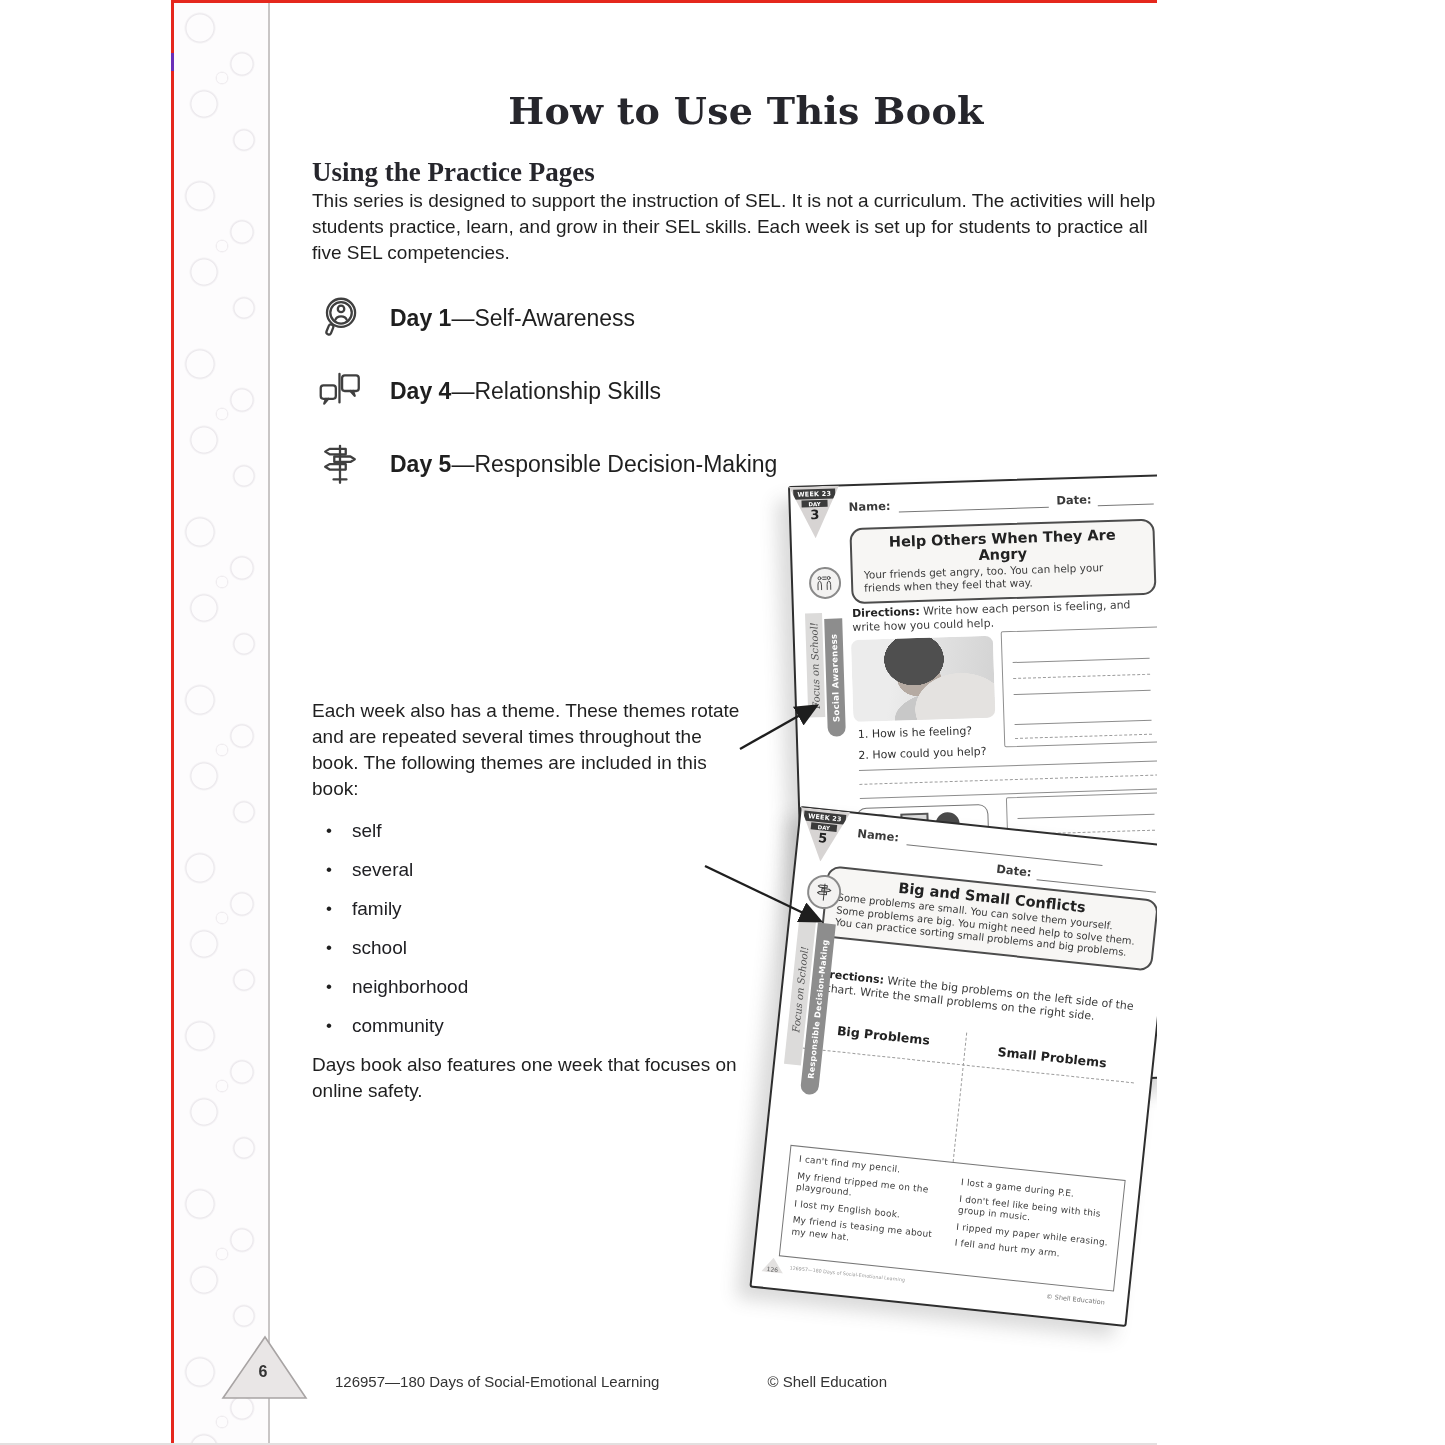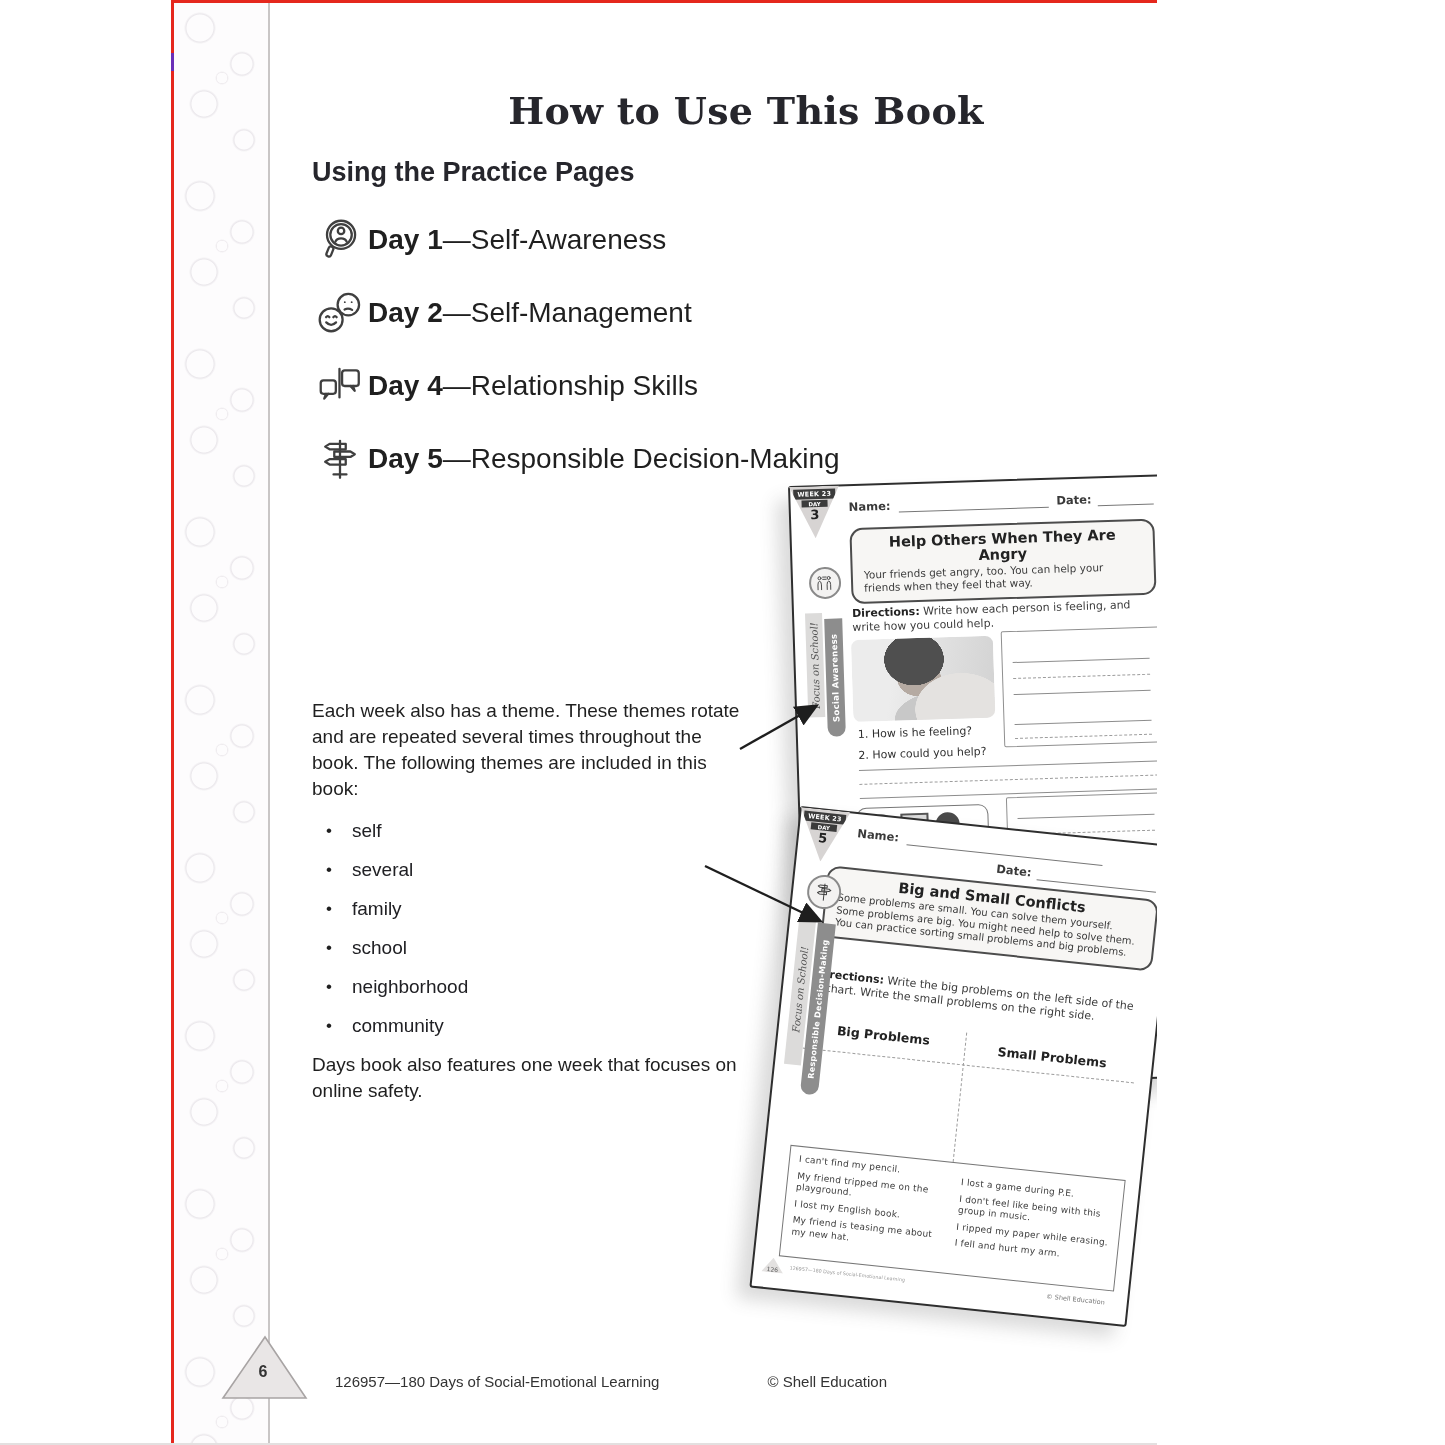--- a/index.html
+++ b/index.html
@@ -25,29 +25,29 @@
       radial-gradient(circle at 68px 64px, transparent 10px, #ebe8ec 11px, transparent 13px),
       radial-gradient(circle at 30px 104px, transparent 12px, #ebe8ec 13px, transparent 15px),
       radial-gradient(circle at 70px 140px, transparent 9px, #ebe8ec 10px, transparent 12px),
       radial-gradient(circle at 48px 78px, transparent 5px, #efecef 5.5px, transparent 7px);
     background-size:94px 168px;background-repeat:repeat;}
 
   
   .content{position:absolute;left:312px;top:0;width:868px;z-index:1;}
   h1.title{font-family:"DejaVu Serif",serif;font-weight:800;font-size:38px;color:#26262c;
            text-align:center;margin:88px 0 0 0;letter-spacing:0.3px;}
-  h2.sub{font-family:Liberation Sans, sans-serif;font-weight:800;font-size:27px;color:#26262c;
+  h2.sub{font-family:Liberation Serif, serif;font-weight:800;font-size:27px;color:#26262c;
          margin:24px 0 0 0;}
   p.body{font-size:19px;line-height:26px;margin:0;color:#1f1f1f;}
   .intro{margin-top:22px;}
 
   .days{margin-top:24px;}
   .day-row{display:flex;align-items:center;height:56px;margin-bottom:17px;}
   .day-icon{width:56px;height:56px;flex:0 0 56px;display:flex;align-items:center;justify-content:center;}
-  .day-label{font-size:28px;color:#1f1f1f;}
+  .day-label{font-size:23px;margin-left:22px;color:#1f1f1f;}
   .day-label b{font-weight:bold;}
 
   .leftcol{position:absolute;left:312px;top:698px;width:452px;z-index:1;}
   .para-gap{margin-top:48px;}
   .themes{margin:16px 0 0 14px;}
   .theme-item{font-size:19px;line-height:25px;margin-bottom:14px;display:flex;align-items:center;}
   .theme-item .blt{width:26px;flex:0 0 26px;font-size:17px;color:#1f1f1f;}
   .online{margin-top:14px;}
 
   
@@ -127,50 +127,37 @@
 </head>
 <body>
 
 <div class="page">
 
   <div class="strip"></div>
 
   <div class="content">
     <h1 class="title">How to Use This Book</h1>
     <h2 class="sub">Using the Practice Pages</h2>
+    <p class="body intro">This series is designed to support the instruction of SEL.  It is not a curriculum.  The activities will help students practice, learn, and grow in their SEL skills.  Each week is set up for students to practice all five SEL competencies.</p>
 
     <div class="days">
 
       <div class="day-row">
         <span class="day-icon">
           <svg class="icon-svg" width="50" height="50" viewBox="0 0 48 48">
             <circle cx="25" cy="19" r="13.5"></circle>
               <circle cx="25" cy="19" r="10.3"></circle>
             <circle cx="25" cy="15.3" r="3.1"></circle>
             <path d="M19.6 25.6 c1.6-4.2 9.2-4.2 10.8 0"></path>
             <rect x="12" y="30" width="4.6" height="10" rx="2.2" transform="rotate(22 14.3 35)"></rect>
           </svg>
         </span>
         <span class="day-label"><b>Day 1</b><span>—</span><span>Self-Awareness</span></span>
       </div>
 
-      <div class="day-row">
-        <span class="day-icon">
-          <svg class="icon-svg" width="50" height="50" viewBox="0 0 48 48">
-            <circle cx="32" cy="16" r="10.3"></circle>
-            <circle cx="28.6" cy="13.6" r="0.9" fill="#3f3f3f" stroke="none"></circle>
-            <circle cx="35.2" cy="13.6" r="0.9" fill="#3f3f3f" stroke="none"></circle>
-            <path d="M28.4 20.6 q3.6-1.8 7.2 0.4"></path>
-            <circle cx="15.5" cy="30.5" r="11"></circle>
-            <path d="M10.6 28 q1.6-2.2 3.2 0 M17.6 28 q1.6-2.2 3.2 0"></path>
-            <path d="M10.8 33 q4.7 4.8 9.4 0"></path>
-          </svg>
-        </span>
-        <span class="day-label"><b>Day 2</b><span>—</span><span>Self-Management</span></span>
-      </div>
 
 
       <div class="day-row">
         <span class="day-icon">
           <svg class="icon-svg" width="50" height="50" viewBox="0 0 48 48">
             <path d="M23.5 7.5 V35"></path>
             <rect x="5.5" y="18.5" width="14.5" height="13" rx="2.6"></rect>
             <path d="M10.5 31.5 l-1.6 4.6 3.8-4.6"></path>
             <rect x="26" y="9" width="16" height="15" rx="2.6"></rect>
             <path d="M36.5 24 l1.6 4.6 -4-4.6"></path>

